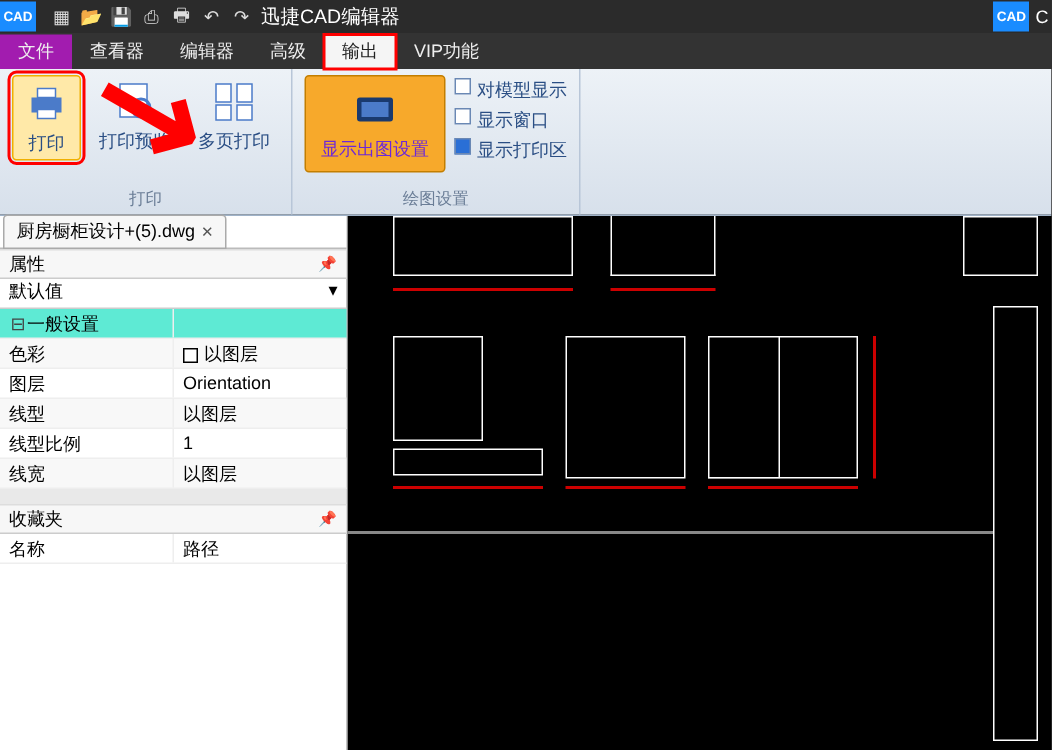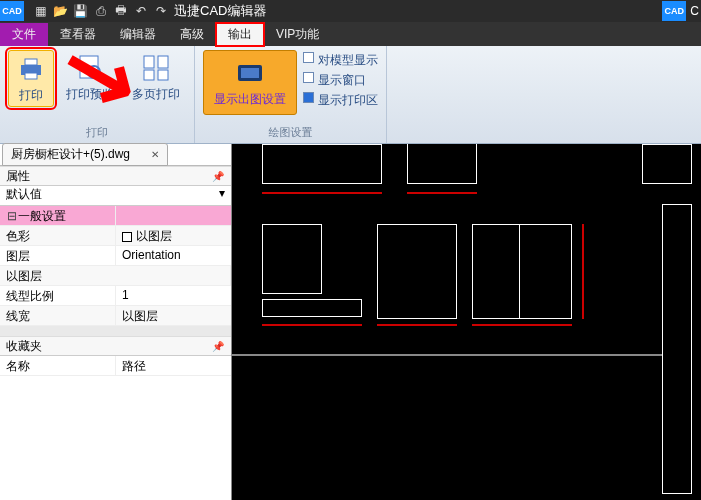--- a/index.html
+++ b/index.html
@@ -23,29 +23,29 @@
 .rg-ico{width:32px;height:32px;margin-bottom:2px}
 .rg-lbl{color:#2a4e84;font-size:12px}
 .rg-title{color:#6a7d96;font-size:11px;padding:1px 0}
 .rg-list{display:flex;flex-direction:column;gap:3px;padding-top:2px}
 .rg-list-item{display:flex;gap:4px;color:#2a4e84}
 .chk{width:11px;height:11px;border:1px solid #6a88b4;background:#fff}
 .chk.on{background:#2a6fd6}
 .content{position:absolute;top:144px;left:0;right:0;bottom:0;display:flex}
 .left-pane{width:232px;background:#fff;display:flex;flex-direction:column;border-right:1px solid #888}
 .doc-tab{height:22px;background:#fff;border-bottom:1px solid #bbb;display:flex;align-items:center}
-.tab-item{padding:2px 8px;border:1px solid #aaa;border-radius:3px 3px 0 0;background:#f7f7f7;display:flex;align-items:center;gap:21px;margin-left:2px}
+.tab-item{padding:2px 8px;border:1px solid #aaa;border-radius:3px 3px 0 0;background:#f7f7f7;display:flex;align-items:center;gap:4px;margin-left:2px}
 .tab-x{color:#555;font-size:10px}
 .panel-hdr{height:20px;background:#f7f7f7;border-top:1px solid #ddd;border-bottom:1px solid #ccc;display:flex;align-items:center;padding:0 6px;justify-content:space-between}
 .pin{font-size:10px;color:#333}
 .dropdown{height:20px;border-bottom:1px solid #ccc;display:flex;align-items:flex-start;padding:0 6px}
 .panel-row{display:flex;height:20px;border-bottom:1px solid #eee}
 .panel-row .cell{flex:1;padding:2px 6px}
 .panel-row .cell:first-child{border-right:1px solid #eee}
-.panel-row.head{background:#f9a8d4}
+.panel-row.head{background:#5eead4}
 .panel-row.alt{background:#f8f8f8}
 .expand{width:12px;display:inline-block;text-align:center;color:#444}
 .sq{width:10px;height:10px;display:inline-block;border:1px solid #000;background:#fff;margin-right:4px;vertical-align:middle}
 .fav{flex:1}
 .canvas{flex:1;background:#000;position:relative;overflow:hidden}
 .wall{position:absolute;background:#000;border:1px solid #fff}
 .dim{position:absolute;background:#c00;height:2px}
 .dim.v{width:2px;height:auto}
 .arrow{position:absolute;color:red;font-size:90px;transform:rotate(-15deg);pointer-events:none;left:60px;top:20px;font-weight:bold}
 </style>
@@ -159,20 +159,21 @@
     </div>
     <div class="panel-row alt">
         <div class="cell">色彩</div>
         <div class="cell"><span class="sq"></span><span>以图层</span></div>
       </div>
     <div class="panel-row">
         <div class="cell">图层</div>
         <div class="cell">Orientation</div>
       </div>
     <div class="panel-row alt">
+        <div class="cell">线型</div>
         <div class="cell">以图层</div>
       </div>
     <div class="panel-row">
         <div class="cell">线型比例</div>
         <div class="cell">1</div>
       </div>
     <div class="panel-row alt">
         <div class="cell">线宽</div>
         <div class="cell">以图层</div>
       </div>

